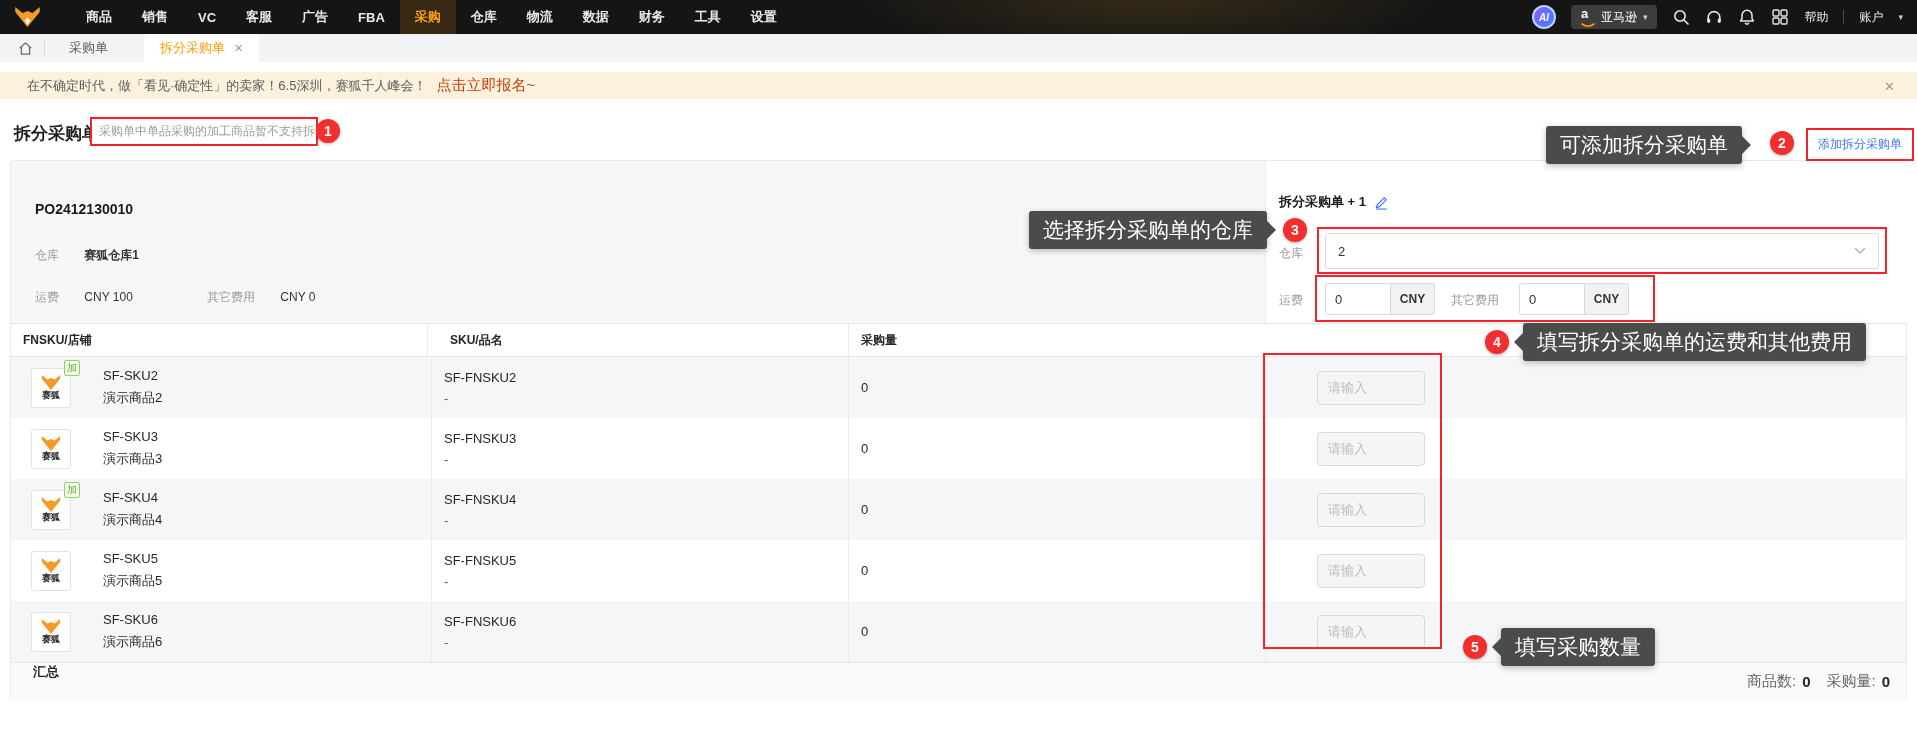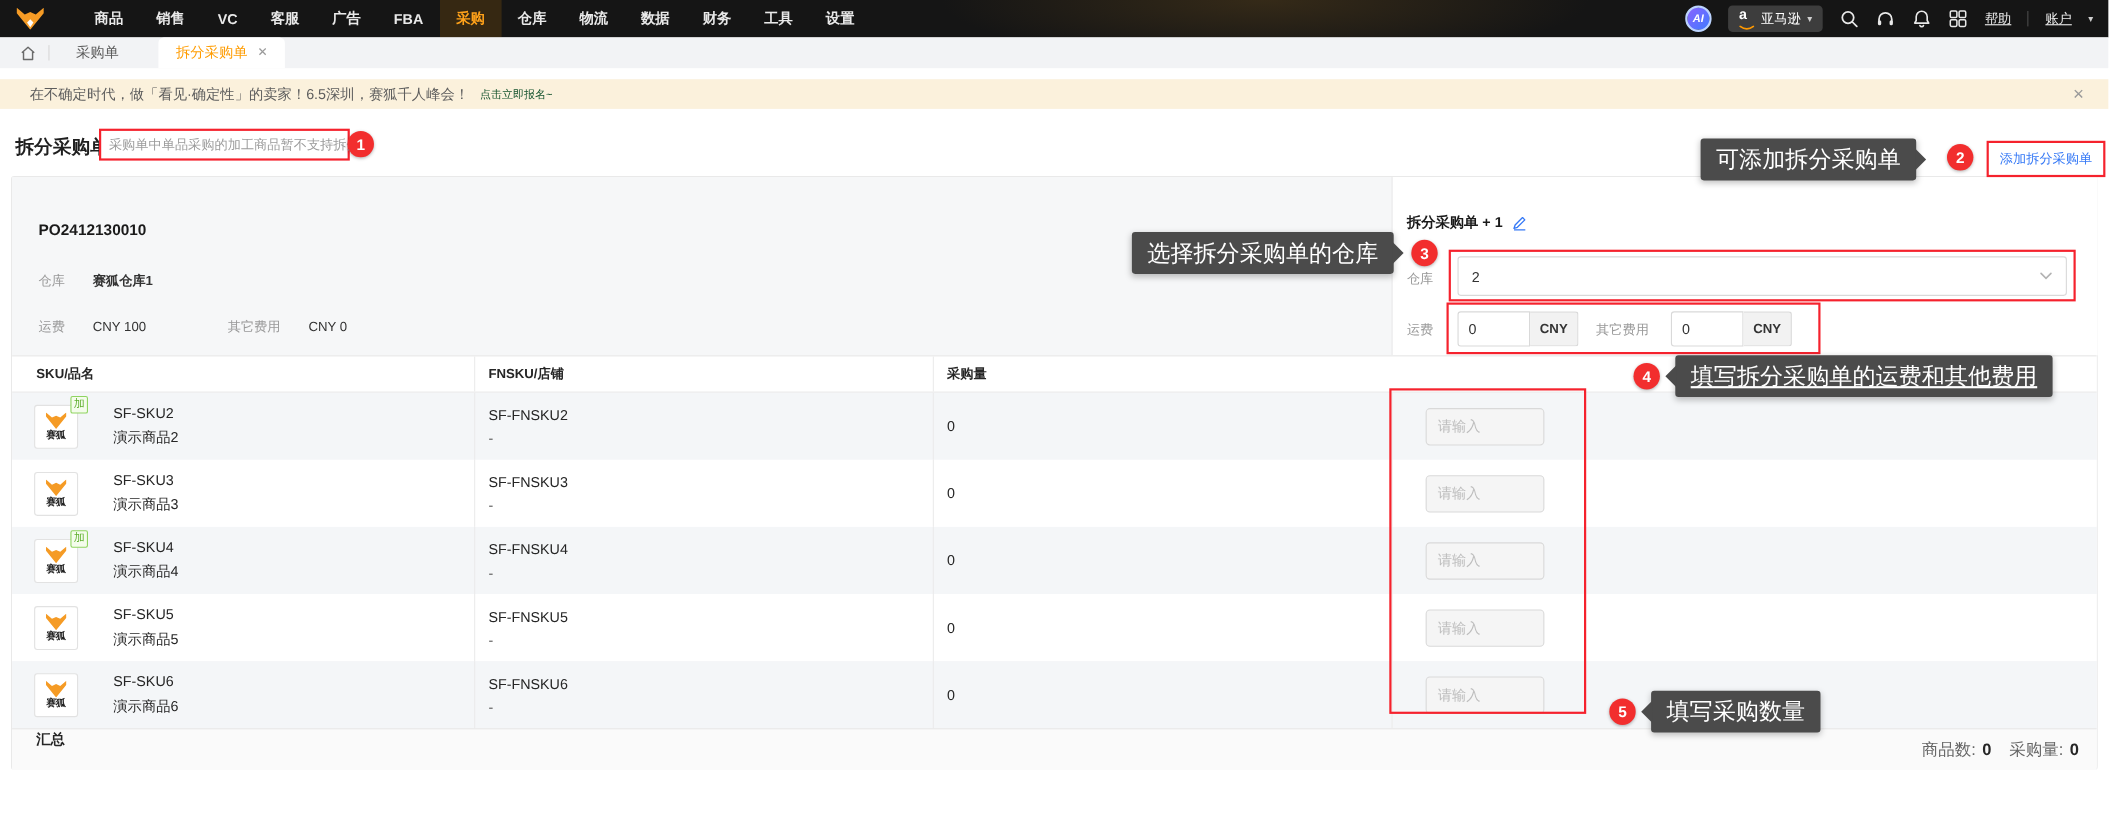--- a/index.html
+++ b/index.html
@@ -20,37 +20,37 @@
   .ai-badge { width:24px; height:24px; border-radius:50%; background:linear-gradient(135deg,#8a63ff,#3f7bff);
     border:2px solid #bcd4ff; color:#fff; font-size:10px; font-weight:700; font-style:italic;
     display:flex; align-items:center; justify-content:center; }
   .mk-pill { height:24px; border-radius:4px; background:#3d3d3d; display:flex; align-items:center;
     gap:6px; padding:0 10px; color:#fff; }
   .amz-a { color:#fff; font-size:13px; font-weight:700; line-height:10px; position:relative; top:-2px; }
   .amz-smile { display:block; margin-top:-1px; }
   .mk-label { font-size:12px; color:#fff; }
   .caret { color:#cfcfcf; font-size:9px; line-height:1; }
   .tb-icon { width:18px; height:18px; display:block; }
-  .tb-text { color:#ededed; font-size:12px; cursor:pointer; white-space:nowrap;text-decoration:underline; }
+  .tb-text { color:#ededed; font-size:12px; cursor:pointer; white-space:nowrap; }
   .tb-sep { width:1px; height:14px; background:#4b4b4b; }
 
   
   .tabbar { position:absolute; left:0; top:34px; width:1917px; height:28px; background:#f2f3f5;
     display:flex; align-items:center; padding-left:12px; }
   .home-btn { width:26px; height:28px; display:flex; align-items:center; justify-content:center; cursor:pointer; }
   .tab-sep { width:1px; height:14px; background:#d8d8d8; margin:0 10px 0 6px; }
   .tab { font-size:13px; color:#5a5a5a; padding:0 14px; height:28px; display:flex; align-items:center; cursor:pointer; }
   .tab.active { background:#fff; color:#ff9c00; border-radius:5px 5px 0 0; gap:9px; margin-left:22px; padding:0 16px; }
   .tab-close { color:#9a9a9a; font-size:11px; line-height:1; cursor:pointer; }
 
   
   .notice { position:absolute; left:0; top:72px; width:1917px; height:27px; background:#fbf1dc;
     display:flex; align-items:center; padding:0 40px 0 27px; }
   .notice-text { font-size:13px; color:#5d5d5d; }
-  .notice-link { font-size:10px; color:#14532d; margin-left:10px; cursor:pointer; }
+  .notice-link { font-size:15px; color:#c2410c; margin-left:10px; cursor:pointer; }
   .notice-close { position:absolute; right:22px; top:50%; transform:translateY(-50%);
     color:#9a9a9a; font-size:13px; cursor:pointer; }
 
   
   .page-title { position:absolute; left:14px; top:122px; font-size:17px; font-weight:700; color:#1f1f1f; }
   .title-note-box { position:absolute; left:90px; top:117px; width:228px; height:29px;
     border:2px solid #f5222d; display:flex; align-items:center; padding-left:7px; background:#fff; z-index:9; }
   .title-note { font-size:12px; color:#9b9b9b; white-space:nowrap; }
 
   
@@ -119,21 +119,21 @@
     display:flex; flex-direction:column; align-items:center; justify-content:center; gap:1px; }
   .thumb-label { font-size:9px; font-weight:700; color:#222; line-height:1; }
   .proc-badge { position:absolute; top:-8px; right:-9px; width:16px; height:16px; background:#f4fcec;
     border:1px solid #8fd460; border-radius:2px; color:#5eae2e; font-size:10px; line-height:14px;
     text-align:center; }
   .sku-lines .l1 { font-size:13px; color:#262626; margin-bottom:6px; }
   .sku-lines .l2 { font-size:13px; color:#262626; }
   .cell-lines .l1 { font-size:13px; color:#262626; margin-bottom:6px; }
   .cell-lines .l2 { font-size:13px; color:#595959; }
   .splittable { font-size:13px; color:#262626; }
-  .qty-cell { padding-left:30px; }
+  .qty-cell { padding-left:51px; }
   .qty-input { width:108px; height:34px; background:#f5f5f5; border:1px solid #d9d9d9; border-radius:4px;
     font-size:13px; color:#8c8c8c; padding:0 10px; outline:none;
     font-family:"Liberation Sans","DejaVu Sans",sans-serif; }
   .qty-input::placeholder { color:#bdbdbd; }
 
   .tsum { position:absolute; left:0; top:501px; width:1895px; height:38px; background:#fafafa;
     border-top:1px solid #e6e6e6; display:flex; }
   .sum-label { font-size:13px; font-weight:700; color:#262626; padding-left:22px; }
   .sum-right { margin-left:auto; padding-right:16px; display:flex; align-items:center; gap:6px; font-size:15px; }
   .sum-right .sl { color:#666; }
@@ -280,28 +280,28 @@
       <input class="fee-input" value="0" style="">
       <div class="fee-addon">CNY</div>
     </div>
 
     <div class="tip arrow-right" style="left:1018px; top:50px;">选择拆分采购单的仓库</div>
     <div class="step-badge" style="left:1272px; top:57px;">3</div>
     <div class="red-box" style="left:1306px; top:66px; width:570px; height:47px;"></div>
 
     <div class="red-box" style="left:1304px; top:114px; width:340px; height:47px;"></div>
     <div class="step-badge" style="left:1474px; top:169px;">4</div>
-    <div class="tip arrow-left" style="left:1512px; top:162px;text-decoration:underline;">填写拆分采购单的运费和其他费用</div>
+    <div class="tip arrow-left" style="left:1512px; top:162px;">填写拆分采购单的运费和其他费用</div>
 
     <div class="thead">
+      <div class="th c2">
+          <span>FNSKU/店铺</span>
+        </div>
       <div class="th c1">
           <span>SKU/品名</span>
-        </div>
-      <div class="th c2">
-          <span>FNSKU/店铺</span>
         </div>
       <div class="th c4">
           <span>采购量</span>
         </div>
     </div>
 
     <div class="tbody">
 
       <div class="trow alt">
         <div class="td c1">

